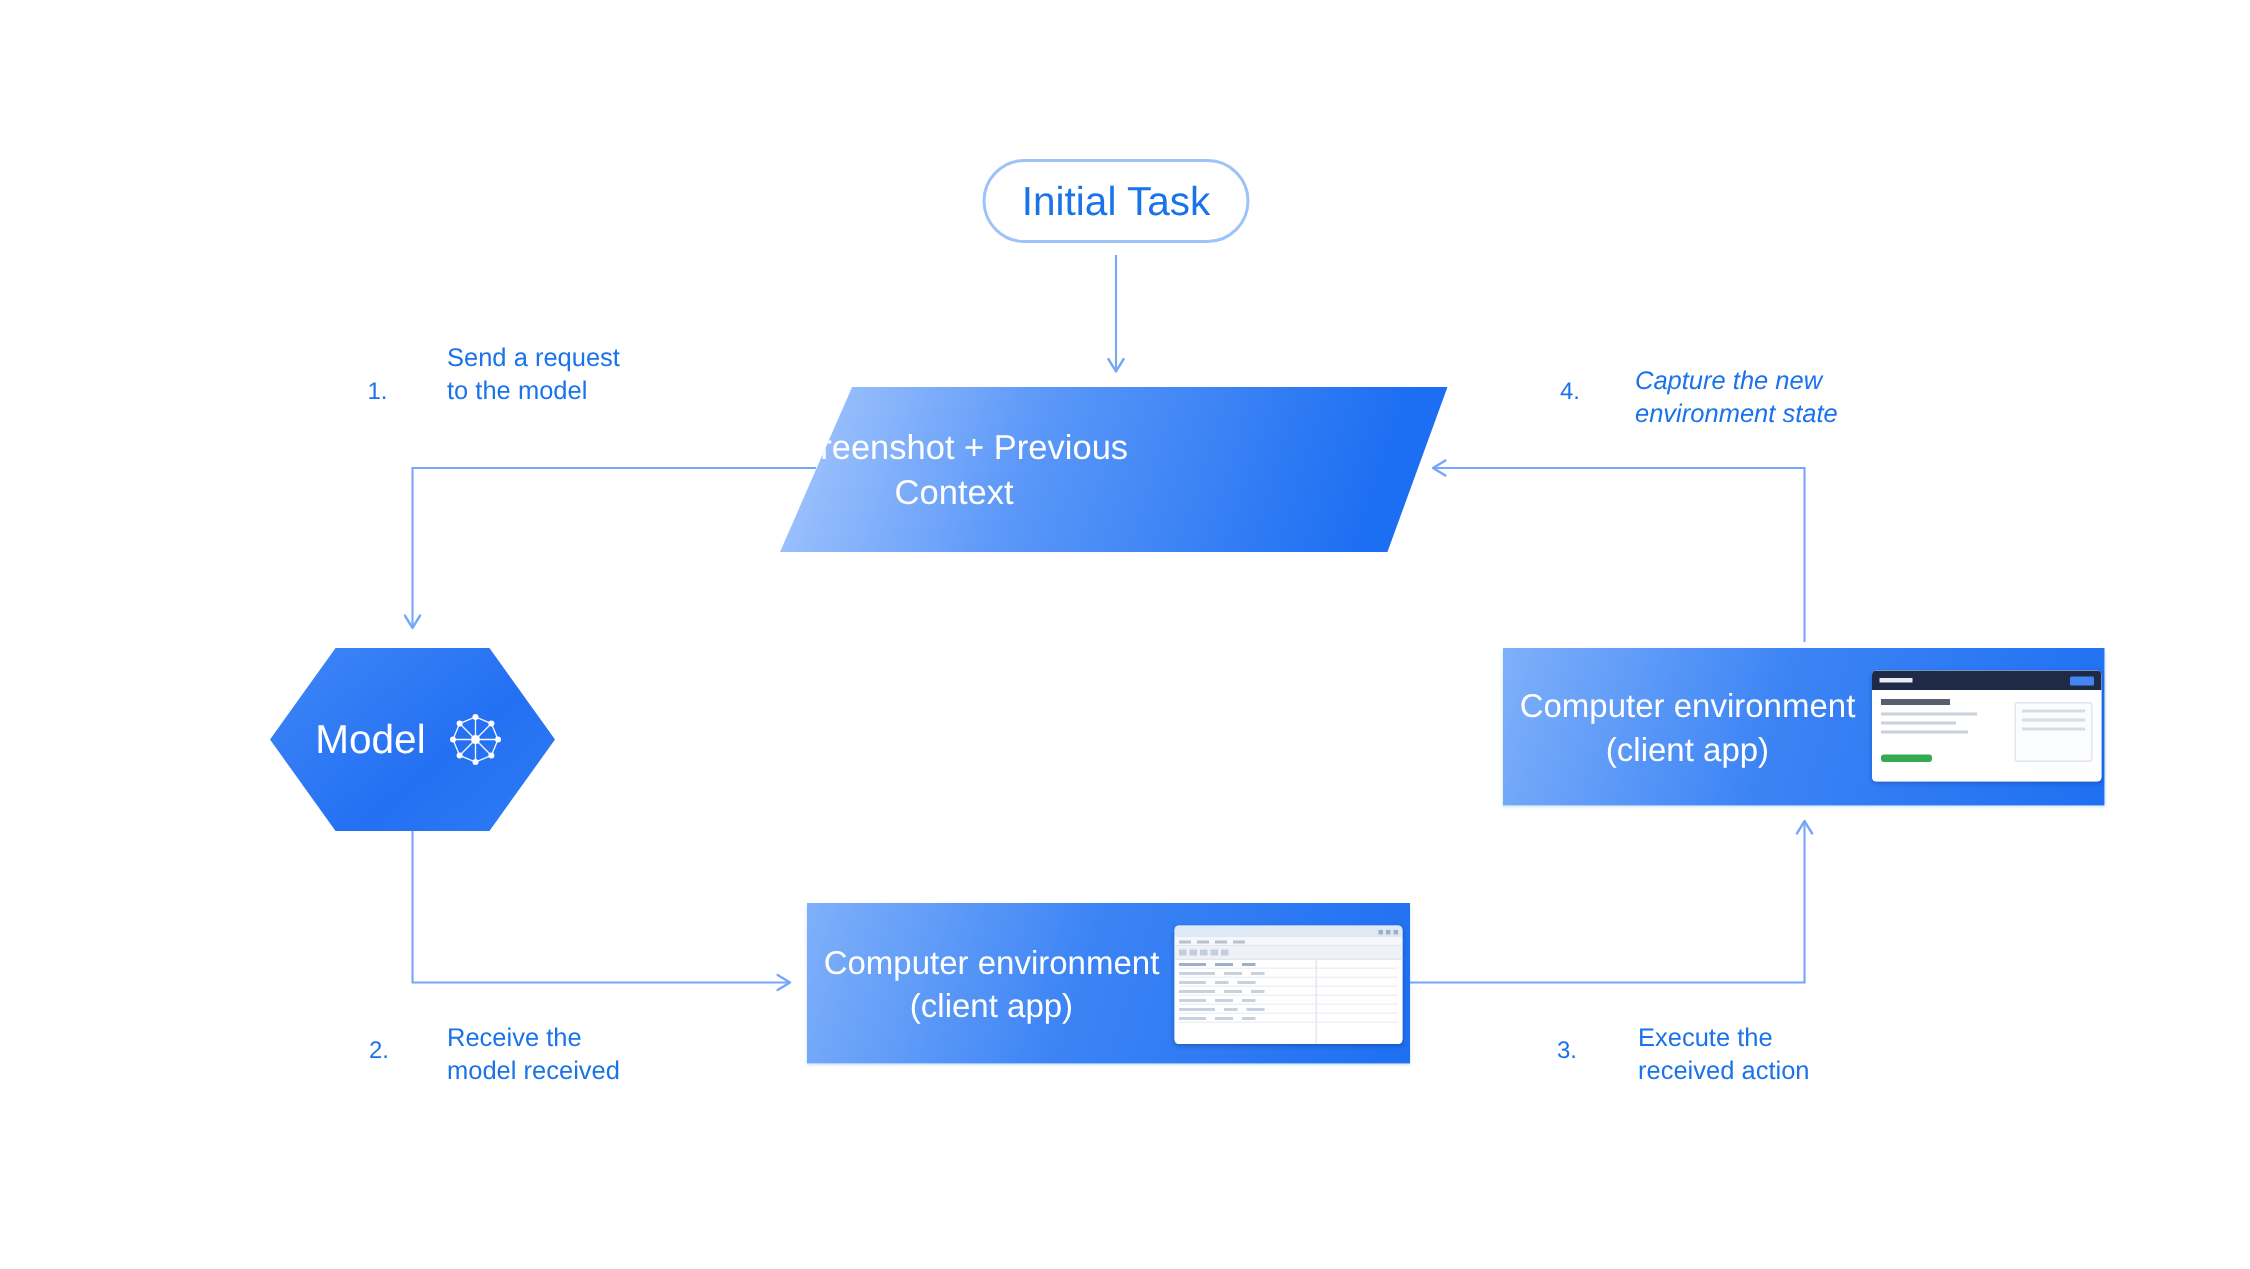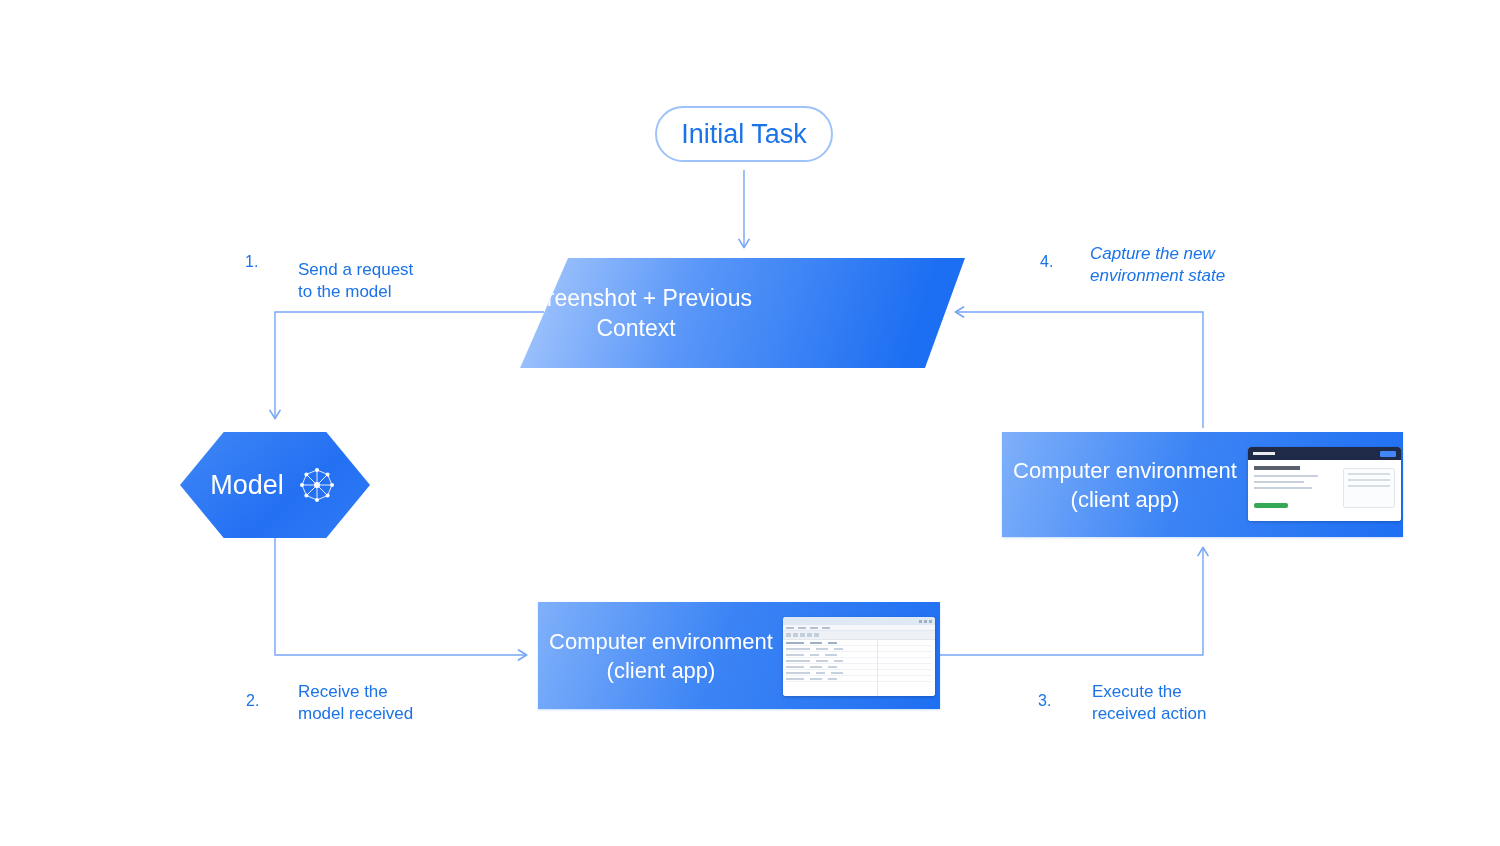--- a/index.html
+++ b/index.html
@@ -15,21 +15,21 @@
           border:2px solid #9ec2fa; border-radius:28px; background:#ffffff;
           display:flex; align-items:center; justify-content:center;
           color:#1a73e8; font-size:27px; font-weight:500;text-align:center; }
 
   .para { position:absolute; left:520px; top:258px; width:445px; height:110px;
           background:linear-gradient(108deg,#a9c9fd 0%,#5a97f8 38%,#1c6ef2 88%);
           clip-path:polygon(10.8% 0, 100% 0, 91% 100%, 0 100%);
           display:flex; align-items:center; }
   .para .node-label { font-size:23px; line-height:30px; }
 
-  .hex { position:absolute; left:180px; top:432px; width:190px; height:106px;
+  .hex { position:absolute; left:180px; top:432px; width:190px; height:122px;
          background:linear-gradient(140deg,#3f87f6 0%,#2470f3 60%,#2e7bf4 100%);
          clip-path:polygon(0 50%, 23% 0, 77% 0, 100% 50%, 77% 100%, 23% 100%);
          display:flex; align-items:center; justify-content:center; gap:10px; }
   .hex .node-label { font-size:27px; }
 
   .env { position:absolute; border-radius:0;
          background:linear-gradient(108deg,#7fb0fa 0%,#3c84f5 45%,#1e6ff2 100%);
          box-shadow:0 1px 2px rgba(26,115,232,.25); }
   .env-bottom { left:538px; top:602px; width:402px; height:107px; }
   .env-right  { left:1002px; top:432px; width:401px; height:105px; }
@@ -204,21 +204,21 @@
         <div class="wa-card">
             <i></i>
             <i></i>
             <i></i>
           </div>
       </div>
     </div>
   </div>
 
   <span class="step-num" style="left:245px; top:253px;">1.</span>
-  <span class="step-label" style="left:298px; top:259px;">Send a request
+  <span class="step-label" style="left:298px; top:228px;">Send a request
 to the model</span>
 
   <span class="step-num" style="left:246px; top:692px;">2.</span>
   <span class="step-label" style="left:298px; top:681px;">Receive the
 model received</span>
 
   <span class="step-num" style="left:1038px; top:692px;">3.</span>
   <span class="step-label" style="left:1092px; top:681px;">Execute the
 received action</span>
 

